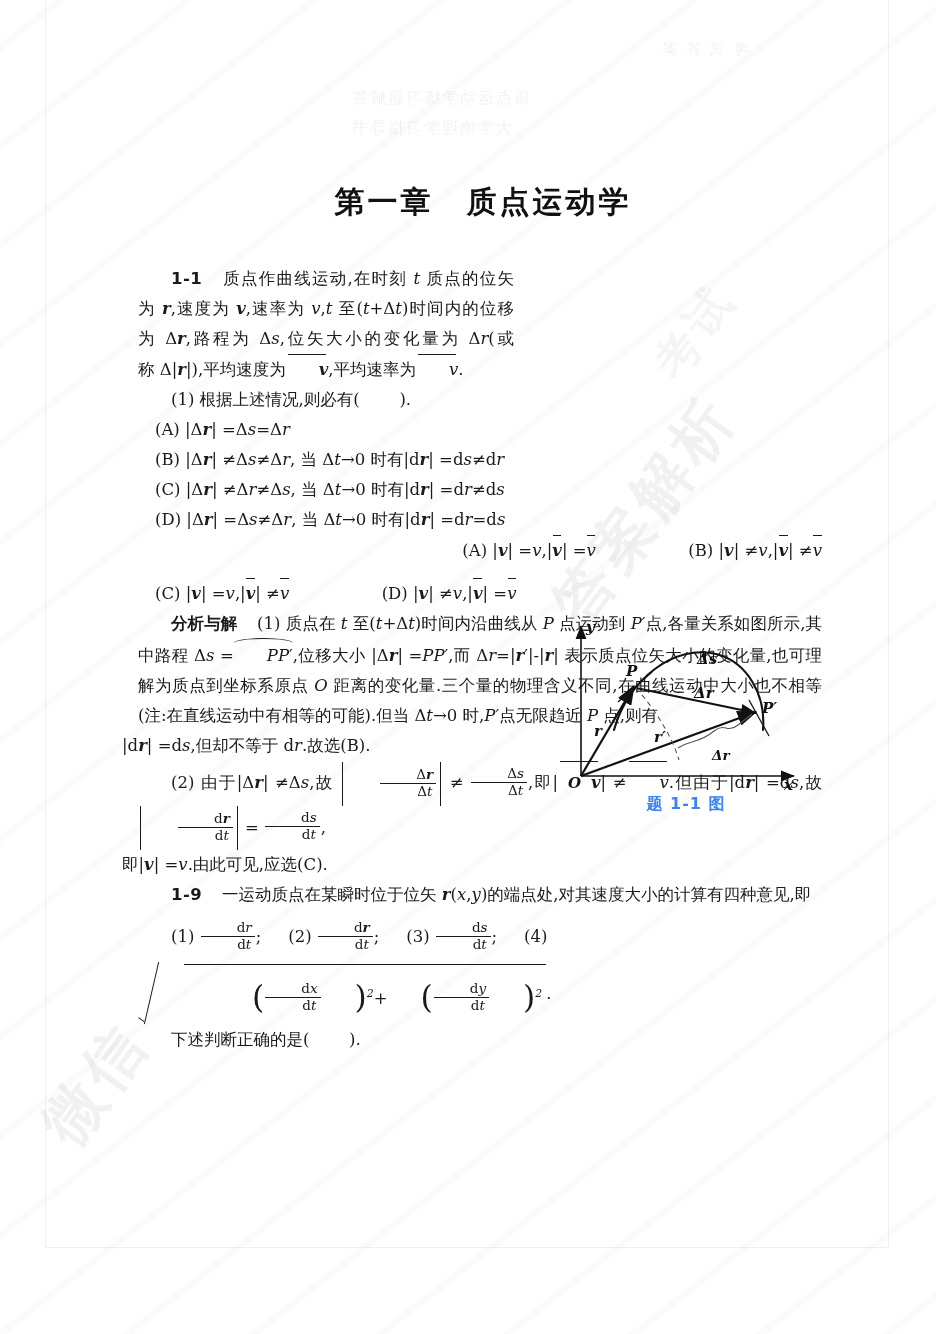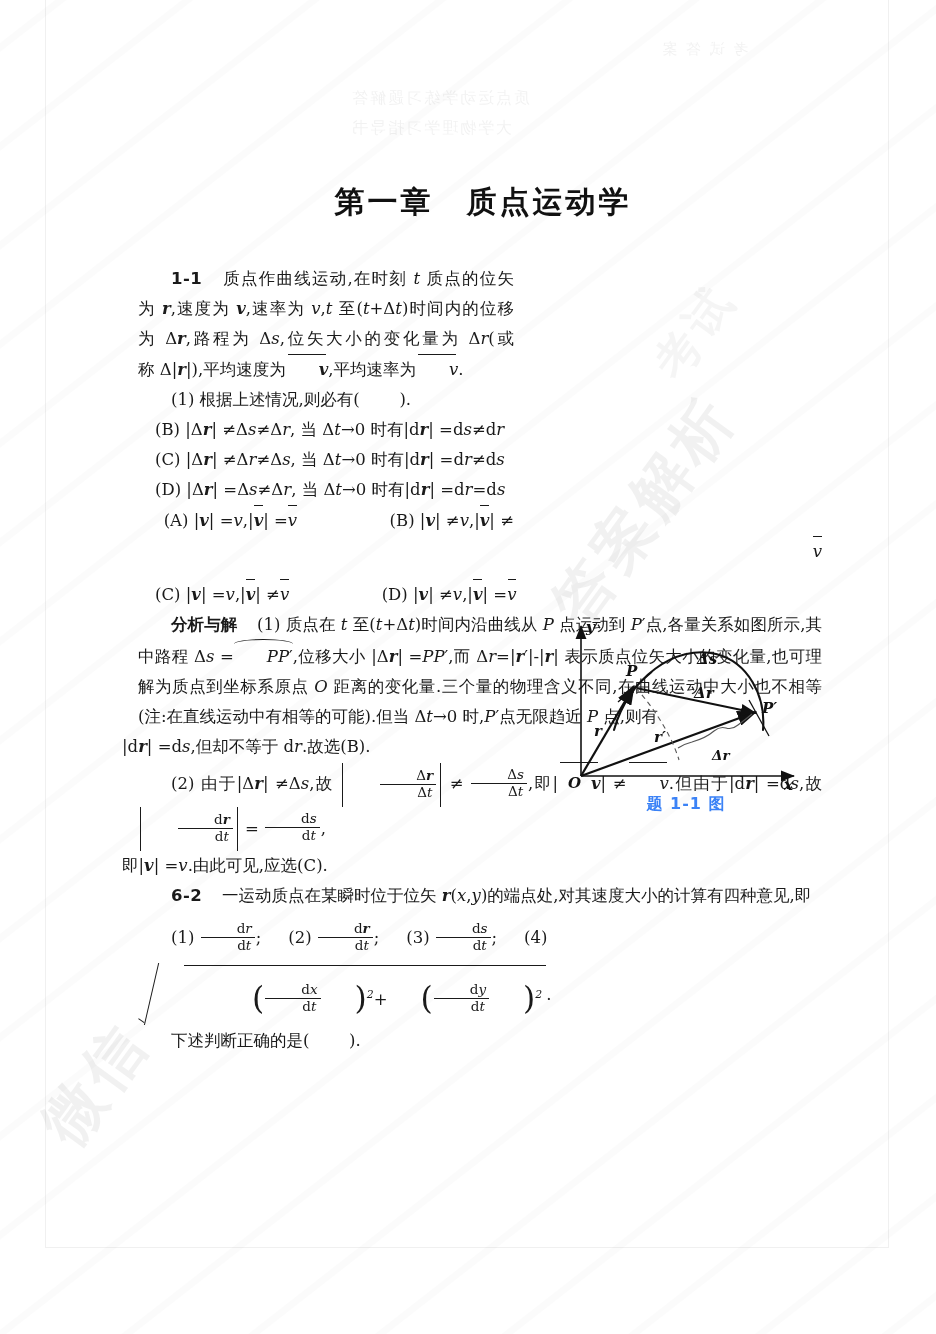--- a/index.html
+++ b/index.html
@@ -281,20 +281,23 @@
     <div style="float:right; width:300px; height:226px; shape-margin:0; margin-left:8px; margin-top:32px;"></div>
 
     <p class="para indent-1">
       <span class="prob-num">1-1</span><span class="sp"></span><span class="sp"></span>质点作曲线运动,在时刻&nbsp;<span class="ital">t</span>&nbsp;质点的位矢为&nbsp;<span class="vec">r</span>,速度为&nbsp;<span class="vec">v</span>,速率为&nbsp;<span class="ital">v</span>,<span class="ital">t</span>&nbsp;至(<span class="ital">t</span>+Δ<span class="ital">t</span>)时间内的位移为&nbsp;Δ<span class="vec">r</span>,路程为&nbsp;Δ<span class="ital">s</span>,位矢大小的变化量为&nbsp;Δ<span class="ital">r</span>(或称&nbsp;Δ|<span class="vec">r</span>|),平均速度为<span class="ovl"><span class="vec">v</span></span>,平均速率为<span class="ovl"><span class="ital">v</span></span>.
     </p>
 
     <p class="para indent-1">
       (1)&nbsp;根据上述情况,则必有(<span style="display:inline-block;width:2.4em;"></span>).
     </p>
     <p class="para indent-opt">
+      (A)&nbsp;|Δ<span class="vec">r</span>|&nbsp;=Δ<span class="ital">s</span>=Δ<span class="ital">r</span>
+    </p>
+    <p class="para indent-opt">
       (B)&nbsp;|Δ<span class="vec">r</span>|&nbsp;≠Δ<span class="ital">s</span>≠Δ<span class="ital">r</span>,&nbsp;当&nbsp;Δ<span class="ital">t</span>→0&nbsp;时有|d<span class="vec">r</span>|&nbsp;=d<span class="ital">s</span>≠d<span class="ital">r</span>
     </p>
     <p class="para indent-opt">
       (C)&nbsp;|Δ<span class="vec">r</span>|&nbsp;≠Δ<span class="ital">r</span>≠Δ<span class="ital">s</span>,&nbsp;当&nbsp;Δ<span class="ital">t</span>→0&nbsp;时有|d<span class="vec">r</span>|&nbsp;=d<span class="ital">r</span>≠d<span class="ital">s</span>
     </p>
     <p class="para indent-opt">
       (D)&nbsp;|Δ<span class="vec">r</span>|&nbsp;=Δ<span class="ital">s</span>≠Δ<span class="ital">r</span>,&nbsp;当&nbsp;Δ<span class="ital">t</span>→0&nbsp;时有|d<span class="vec">r</span>|&nbsp;=d<span class="ital">r</span>=d<span class="ital">s</span>
     </p>
 
     <p class="para indent-opt" style="text-align:right;">
@@ -318,21 +321,21 @@
       <span class="frac"><span class="num">Δ<span class="ital">s</span></span><span class="den">Δ<span class="ital">t</span></span></span>,即|<span class="ovl"><span class="vec">v</span></span>|&nbsp;≠<span class="ovl"><span class="ital">v</span></span>.但由于|d<span class="vec">r</span>|&nbsp;=d<span class="ital">s</span>,故
       <span class="absfrac"><span class="frac"><span class="num">d<span class="vec">r</span></span><span class="den">d<span class="ital">t</span></span></span></span>
       =
       <span class="frac"><span class="num">d<span class="ital">s</span></span><span class="den">d<span class="ital">t</span></span></span>,
     </p>
     <p class="para">
       即|<span class="vec">v</span>|&nbsp;=<span class="ital">v</span>.由此可见,应选(C).
     </p>
 
     <p class="para indent-1">
-      <span class="prob-num">6-2</span><span class="sp"></span><span class="sp"></span>一运动质点在某瞬时位于位矢&nbsp;<span class="vec">r</span>(<span class="ital">x</span>,<span class="ital">y</span>)的端点处,对其速度大小的计算有四种意见,即
+      <span class="prob-num">1-9</span><span class="sp"></span><span class="sp"></span>一运动质点在某瞬时位于位矢&nbsp;<span class="vec">r</span>(<span class="ital">x</span>,<span class="ital">y</span>)的端点处,对其速度大小的计算有四种意见,即
     </p>
 
     <p class="para indent-1" style="line-height:54px; text-align:left;">
       <span>(1)&nbsp;<span class="frac"><span class="num">d<span class="ital">r</span></span><span class="den">d<span class="ital">t</span></span></span>;</span>
       <span style="display:inline-block;width:1.0em;"></span>
       <span>(2)&nbsp;<span class="frac"><span class="num">d<span class="vec">r</span></span><span class="den">d<span class="ital">t</span></span></span>;</span>
       <span style="display:inline-block;width:1.0em;"></span>
       <span>(3)&nbsp;<span class="frac"><span class="num">d<span class="ital">s</span></span><span class="den">d<span class="ital">t</span></span></span>;</span>
       <span style="display:inline-block;width:1.0em;"></span>
       <span>(4)&nbsp;<span class="sqrt"><span class="tick"></span><span class="radicand"><span class="paren-big">(</span><span class="frac"><span class="num">d<span class="ital">x</span></span><span class="den">d<span class="ital">t</span></span></span><span class="paren-big">)</span><span class="sup2">2</span>+<span class="paren-big">(</span><span class="frac"><span class="num">d<span class="ital">y</span></span><span class="den">d<span class="ital">t</span></span></span><span class="paren-big">)</span><span class="sup2">2</span></span></span>.</span>

